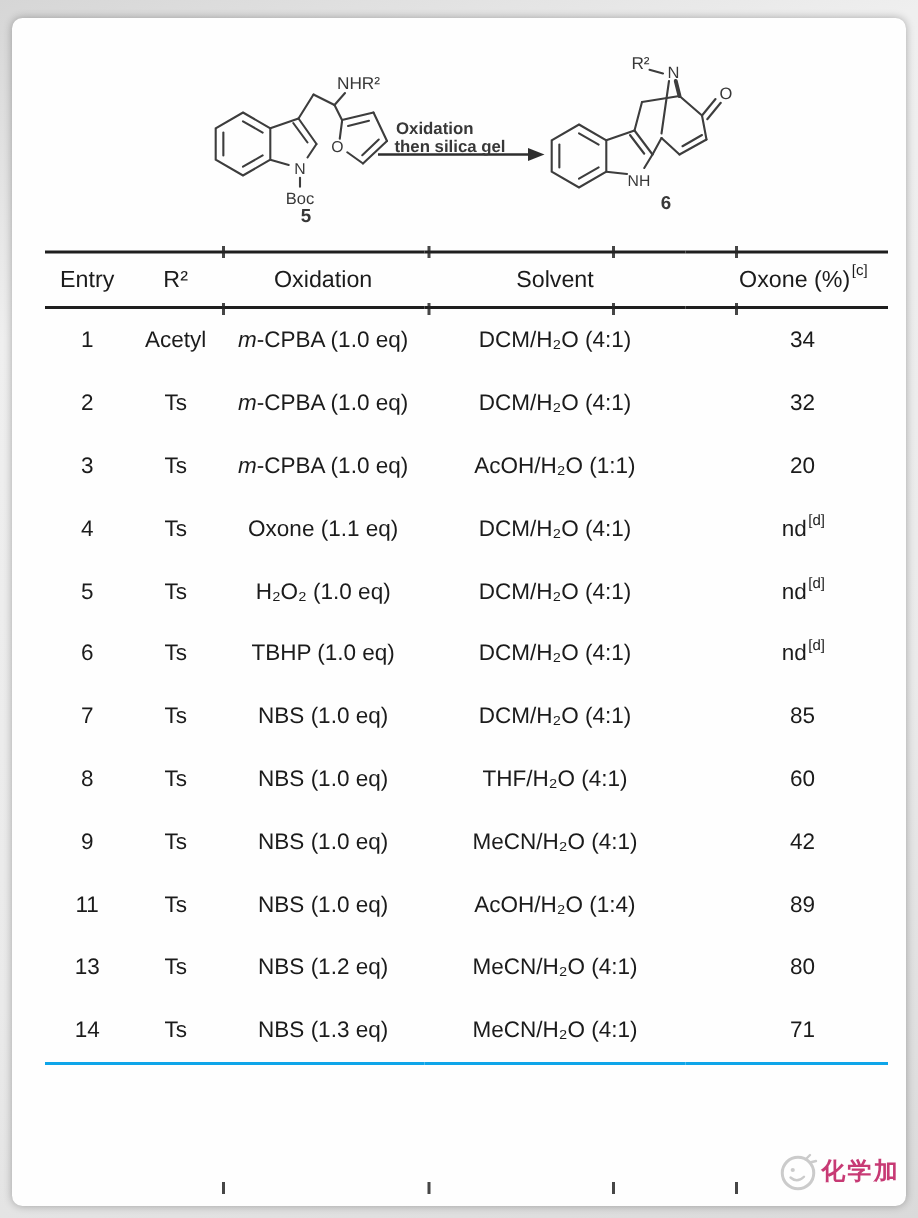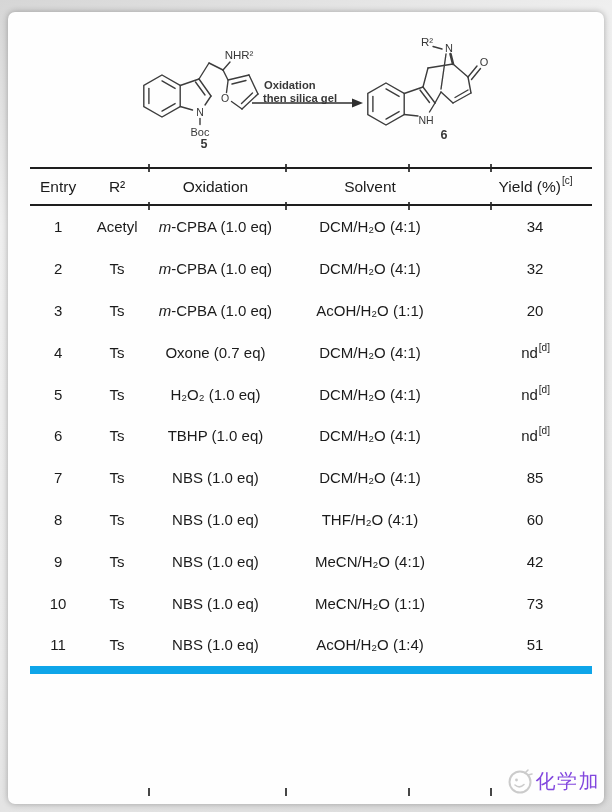--- a/index.html
+++ b/index.html
@@ -17,38 +17,38 @@
   }
   .scheme{height:155px;}
   .scheme svg{display:block;}
   .scheme text{fill:#383838;}
   .bondline{stroke:#3d3d3d;stroke-width:1.4;fill:none;stroke-linecap:round;}
   .bondbold{stroke:#3d3d3d;stroke-width:2.6;fill:none;stroke-linecap:round;}
   .arrowline{stroke:#2e2e2e;stroke-width:1.6;fill:none;}
   .tablewrap{position:relative;margin:0 12px 0 22px;}
   table{
     width:100%;border-collapse:collapse;table-layout:fixed;
-    border-top:2.5px solid #1e1e1e;border-bottom:8px solid #0ea5e9;
+    border-top:2.5px solid #1e1e1e;border-bottom:2px solid #0ea5e9;
     color:#1b1b1b;
   }
   thead th{
     height:35px;font-weight:400;font-size:15.5px;text-align:center;
     border-bottom:2.5px solid #1e1e1e;padding:0;
   }
   tbody td{height:41.8px;text-align:center;font-size:15px;padding:0;}
   th.yield-col,td.yield-col{padding-left:22px;}
   sup{font-size:10px;line-height:0;position:relative;top:-1px;margin-left:1px;}
   i{font-style:italic;}
   .tick{position:absolute;width:2px;height:8px;background:#262626;opacity:.85;}
   .watermark{
     position:absolute;right:4px;bottom:8px;
     display:flex;align-items:center;gap:1px;pointer-events:none;
   }
   .wm-text{
-    font-size:20px;font-weight:400;color:#6d28d9;letter-spacing:1.5px;opacity:.85;
+    font-size:16px;font-weight:700;color:#be185d;letter-spacing:1.5px;opacity:.85;
   }
 </style>
 </head>
 <body>
 
 <div class="card">
 
   <div class="scheme">
     <svg width="596" height="155" viewBox="8 12 596 155">
 
@@ -137,21 +137,21 @@
           <col style="width:24%">
           <col style="width:31%">
           <col style="width:24%">
       </colgroup>
       <thead>
         <tr>
           <th>Entry</th>
           <th>R²</th>
           <th>Oxidation</th>
           <th>Solvent</th>
-          <th class="yield-col"><span>Yield (%)</span><sup>[c]</sup></th>
+          <th class="yield-col"><span>Oxone (%)</span><sup>[c]</sup></th>
         </tr>
       </thead>
       <tbody>
           <tr>
     <td>1</td>
     <td>Acetyl</td>
     <td><i>m</i><span>-CPBA (1.0 eq)</span></td>
     <td>DCM/H₂O (4:1)</td>
     <td class="yield-col"><span>34</span><sup></sup></td>
   </tr>
@@ -165,21 +165,21 @@
           <tr>
     <td>3</td>
     <td>Ts</td>
     <td><i>m</i><span>-CPBA (1.0 eq)</span></td>
     <td>AcOH/H₂O (1:1)</td>
     <td class="yield-col"><span>20</span><sup></sup></td>
   </tr>
           <tr>
     <td>4</td>
     <td>Ts</td>
-    <td><i></i><span>Oxone (0.7 eq)</span></td>
+    <td><i></i><span>Oxone (1.1 eq)</span></td>
     <td>DCM/H₂O (4:1)</td>
     <td class="yield-col"><span>nd</span><sup>[d]</sup></td>
   </tr>
           <tr>
     <td>5</td>
     <td>Ts</td>
     <td><i></i><span>H₂O₂ (1.0 eq)</span></td>
     <td>DCM/H₂O (4:1)</td>
     <td class="yield-col"><span>nd</span><sup>[d]</sup></td>
   </tr>
@@ -205,32 +205,39 @@
     <td class="yield-col"><span>60</span><sup></sup></td>
   </tr>
           <tr>
     <td>9</td>
     <td>Ts</td>
     <td><i></i><span>NBS (1.0 eq)</span></td>
     <td>MeCN/H₂O (4:1)</td>
     <td class="yield-col"><span>42</span><sup></sup></td>
   </tr>
           <tr>
-    <td>10</td>
-    <td>Ts</td>
-    <td><i></i><span>NBS (1.0 eq)</span></td>
-    <td>MeCN/H₂O (1:1)</td>
-    <td class="yield-col"><span>73</span><sup></sup></td>
-  </tr>
-          <tr>
     <td>11</td>
     <td>Ts</td>
     <td><i></i><span>NBS (1.0 eq)</span></td>
     <td>AcOH/H₂O (1:4)</td>
-    <td class="yield-col"><span>51</span><sup></sup></td>
+    <td class="yield-col"><span>89</span><sup></sup></td>
+  </tr>
+          <tr>
+    <td>13</td>
+    <td>Ts</td>
+    <td><i></i><span>NBS (1.2 eq)</span></td>
+    <td>MeCN/H₂O (4:1)</td>
+    <td class="yield-col"><span>80</span><sup></sup></td>
+  </tr>
+          <tr>
+    <td>14</td>
+    <td>Ts</td>
+    <td><i></i><span>NBS (1.3 eq)</span></td>
+    <td>MeCN/H₂O (4:1)</td>
+    <td class="yield-col"><span>71</span><sup></sup></td>
   </tr>
         </tbody>
     </table>
 
     <div class="tick" style="left:118px;top:-3px"></div>
     <div class="tick" style="left:255px;top:-3px"></div>
     <div class="tick" style="left:378px;top:-3px"></div>
     <div class="tick" style="left:460px;top:-3px"></div>
     <div class="tick" style="left:118px;top:35px"></div>
     <div class="tick" style="left:255px;top:35px"></div>

